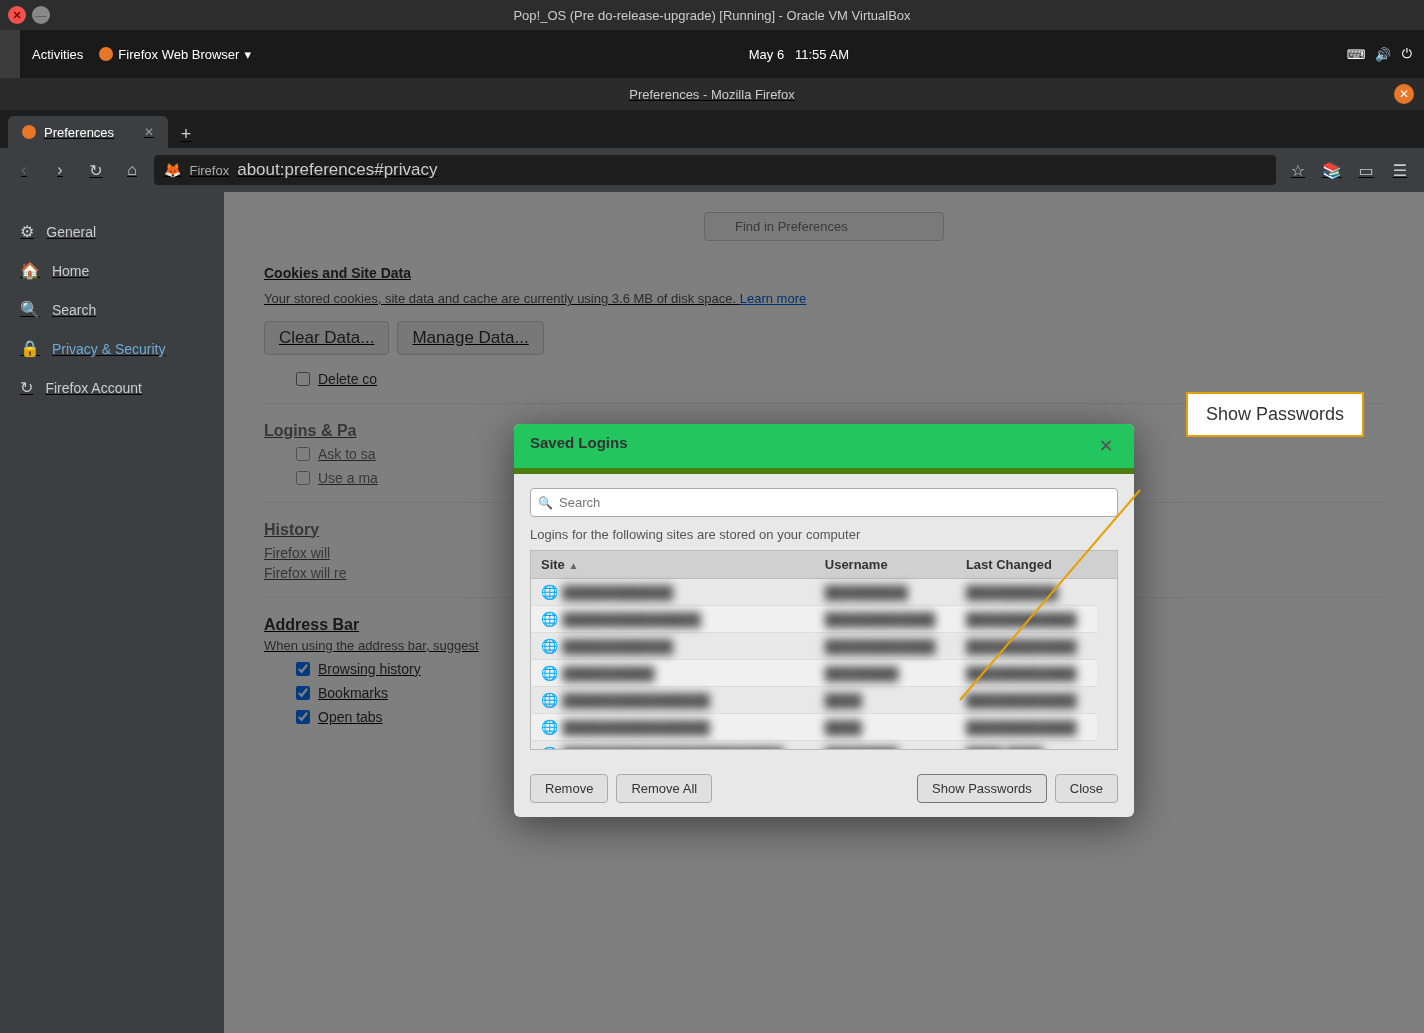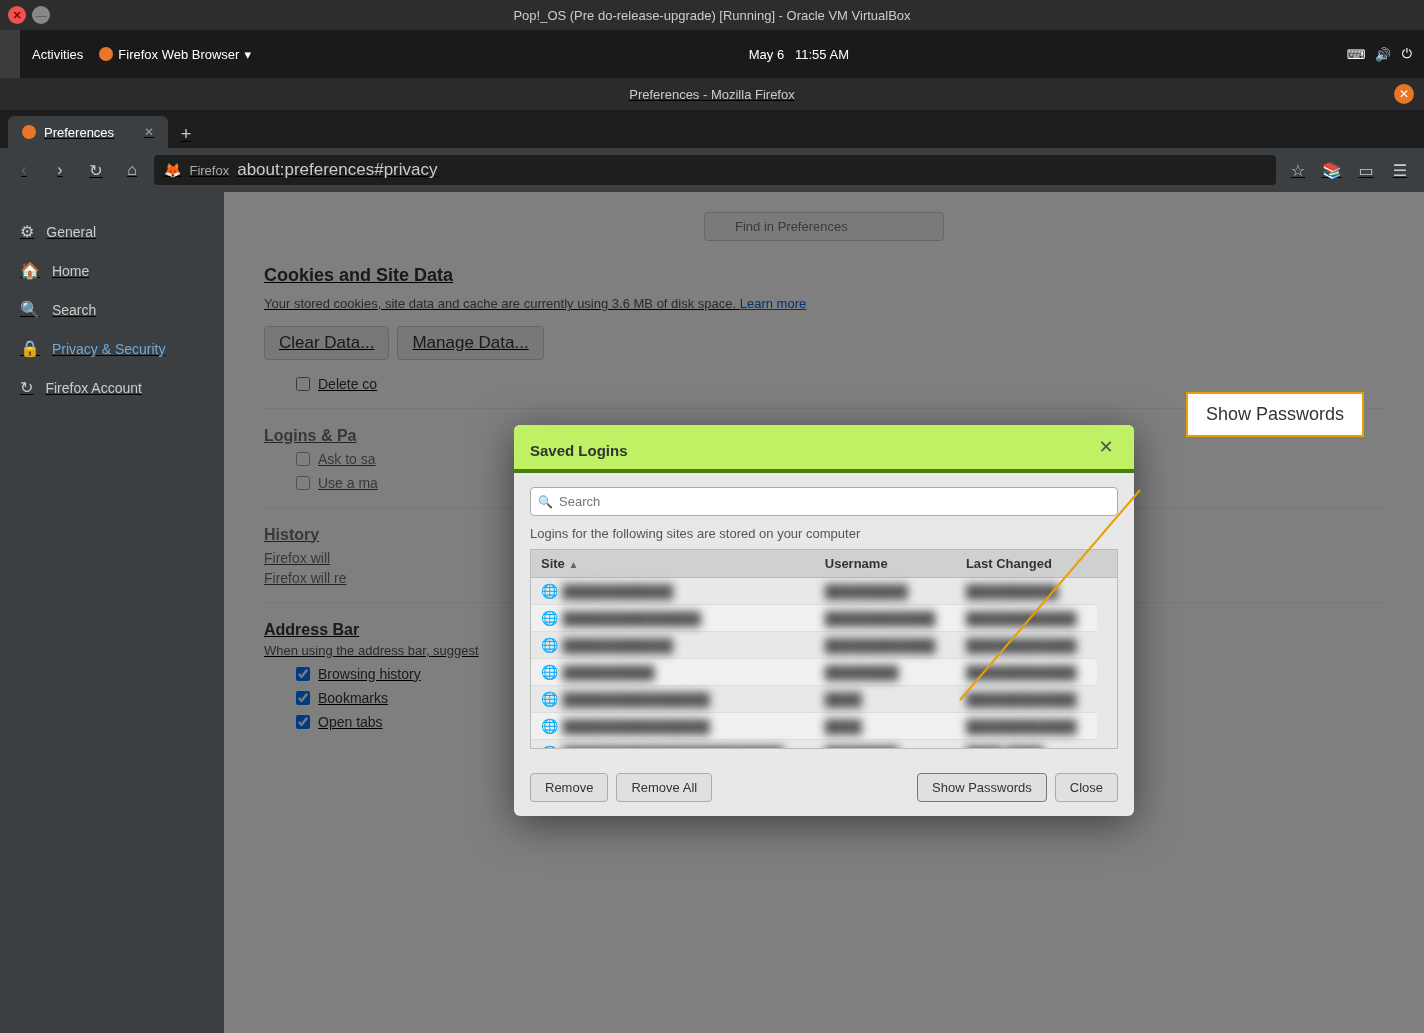--- a/index.html
+++ b/index.html
@@ -203,21 +203,21 @@
       width: 240px;
     }
     .find-icon {
       position: absolute;
       left: 8px;
       top: 50%;
       transform: translateY(-50%);
       color: #999;
       font-size: 13px;
     }
-    .section-title { font-size: 18px; font-weight: 600; color: #333; margin-bottom: 8px; }
+    .section-title { font-size: 14px; font-weight: 600; color: #333; margin-bottom: 8px; }
     .section-desc { font-size: 13px; color: #555; margin-bottom: 12px; line-height: 1.5; }
     .section-link { color: #0060df; text-decoration: underline; cursor: pointer; }
     .btn-row { display: flex; gap: 8px; margin-bottom: 16px; }
     .btn-secondary {
       padding: 6px 14px; background: #f0f0f0; border: 1px solid #ccc;
       border-radius: 4px; cursor: pointer; font-size: 17px; color: #333;
     }
     .section-divider { border: none; border-top: 1px solid #eee; margin: 16px 0; }
     .checkbox-row { display: flex; align-items: center; gap: 8px; margin-bottom: 8px; font-size: 14px; color: #333; padding-left: 32px; }
     .checkbox-row input[type=checkbox] { width: 14px; height: 14px; }
@@ -254,26 +254,26 @@
     .modal {
       background: #e8e8e8;
       border-radius: 6px;
       width: 620px;
       padding: 0;
       box-shadow: 0 8px 40px rgba(0,0,0,0.5);
       overflow: hidden;
       position: relative;
     }
     .modal-header {
-      background: #bef264;
+      background: #22c55e;
       padding: 10px 16px;
       display: flex;
-      align-items: flex-end;
+      align-items: flex-start;
       justify-content: space-between;
-      border-bottom: 4px solid #4d7c0f;
+      border-bottom: 6px solid #4d7c0f;
     }
     .modal-title { font-size: 15px; font-weight: 600; color: #333; }
     .modal-close-btn {
       background: none; border: none; font-size: 18px; cursor: pointer;
       color: #555; width: 24px; height: 24px; display: flex; align-items: center; justify-content: center;
       border-radius: 3px;
     }
     .modal-body { padding: 14px 16px; }
     .modal-search-wrapper {
       position: relative;

